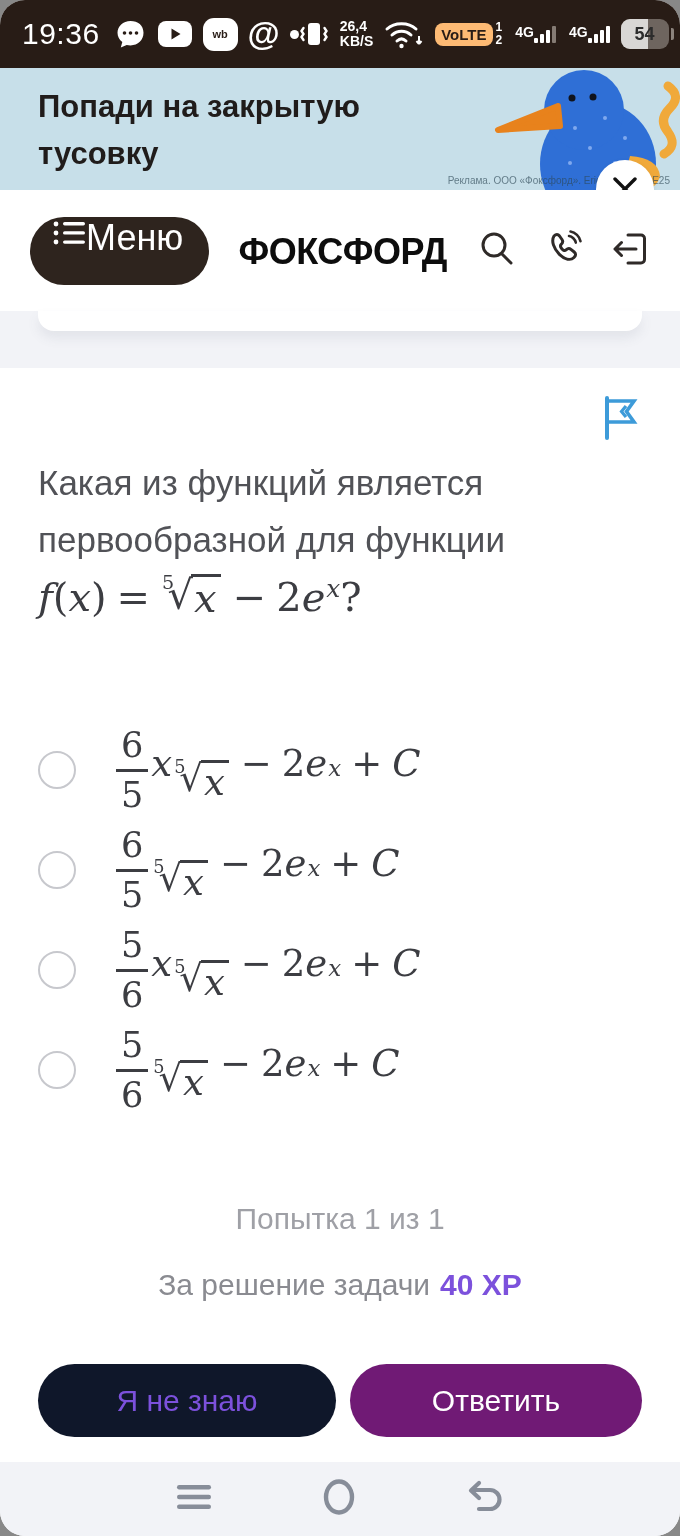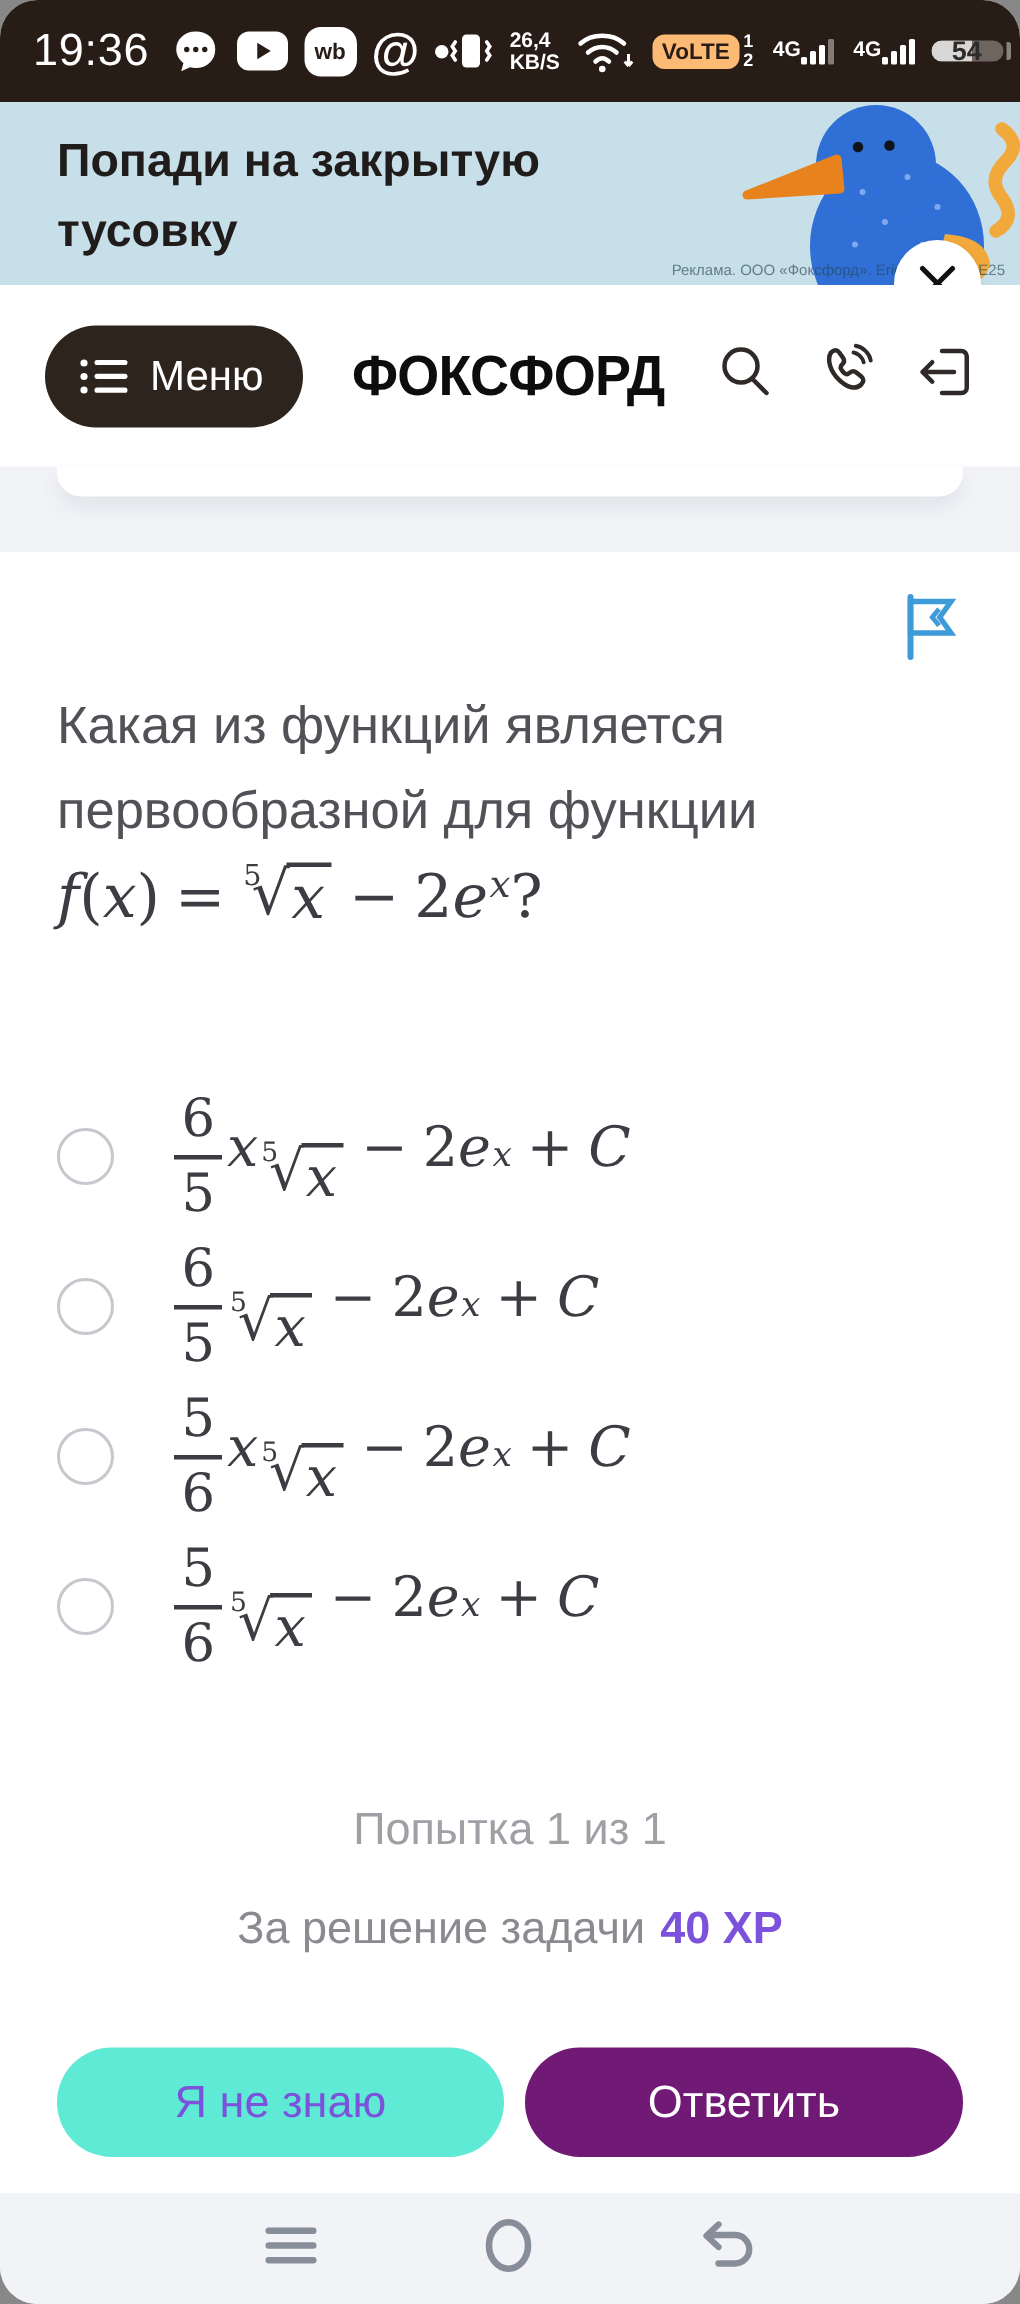--- a/index.html
+++ b/index.html
@@ -6,46 +6,46 @@
   body { background:#888; font-family:"Liberation Sans", sans-serif; }
   .screen { width:680px; height:1536px; margin:0 auto; background:#fff; position:relative; overflow:hidden;border-radius:25px; }
 
   
   .statusbar { height:68px; background:#281c16; color:#fff; display:flex; align-items:center; padding:0 22px; }
   .sb-left { display:flex; align-items:center; gap:10px; }
   .sb-time { font-size:30px; font-weight:500; letter-spacing:0.5px; margin-right:4px; }
   .sb-right { margin-left:auto; display:flex; align-items:center; gap:11px; }
   .sb-ico { display:flex; align-items:center; justify-content:center; }
   .chip { background:#fff; color:#281c16; border-radius:9px; }
-  .wb-chip { width:35px; height:33px; font-size:15px; font-weight:700; display:flex; align-items:center; justify-content:center; border-radius:11px; }
+  .wb-chip { width:35px; height:33px; font-size:11px; font-weight:700; display:flex; align-items:center; justify-content:center; border-radius:11px; }
   .at-glyph { font-size:33px; font-weight:600; color:#fff; }
   .sb-dot { width:9px; height:9px; border-radius:50%; background:#fff; }
   .speed { font-size:14px; font-weight:700; line-height:1.05; text-align:left; }
   .volte-wrap { display:flex; align-items:center; gap:3px; }
   .volte { background:#fdba74; color:#281c16; font-size:15px; font-weight:800; padding:3px 6px; border-radius:8px; }
   .sim-stack { font-size:12px; font-weight:700; line-height:1.05; }
   .sig { display:flex; flex-direction:row; align-items:flex-start; }
   .sig-label { font-size:14px; font-weight:700; line-height:1; margin-left:2px; }
   .bars { display:flex; align-items:flex-end; gap:2px; height:17px; margin-top:1px; }
   .bars i { width:4px; background:#fff; border-radius:1px; display:block; }
-  .battery { position:relative; width:48px; height:14px; border-radius:9px; background:#6e655f; overflow:hidden; display:flex; align-items:center; justify-content:center; }
+  .battery { position:relative; width:48px; height:30px; border-radius:9px; background:#6e655f; overflow:hidden; display:flex; align-items:center; justify-content:center; }
   .battery .fill { position:absolute; left:0; top:0; bottom:0; width:58%; background:#d9d7d5; }
   .battery .pct { position:relative; font-size:18px; font-weight:700; color:#2c2c2c; mix-blend-mode:normal; }
   .bat-cap { width:3px; height:12px; background:#8b837d; border-radius:0 2px 2px 0; margin-left:-9px; }
 
   
   .banner { height:122px; background:#c7dfe9; position:relative; overflow:hidden; }
   .banner-title { position:absolute; left:38px; top:16px; font-size:31px; line-height:1.5; font-weight:800; color:#201c1b; width:420px; }
   .banner-disclaimer { position:absolute; right:10px; bottom:4px; font-size:10px; color:rgba(45,70,85,0.65); }
   .banner-close { position:absolute; left:596px; top:92px; width:58px; height:58px; background:#fff; border-radius:50%; display:flex; align-items:center; justify-content:center; box-shadow:0 1px 4px rgba(0,0,0,0.08); }
   .bird { position:absolute; right:0; top:0; }
 
   
   .header { height:121px; background:#fff; display:flex; align-items:center; padding:0 30px; }
-  .menu-btn { background:#2e241e; color:#fff; border:none; border-radius:36px; height:68px; padding:0 26px 0 22px; display:flex; align-items:center; gap:14px; font-size:28px; font-family:inherit; }
+  .menu-btn { background:#2e241e; color:#fff; border:none; border-radius:36px; height:68px; padding:0 26px 0 22px; display:flex; gap:0; font-size:36px; font-family:inherit; }
   .logo { font-size:36px; font-weight:900; letter-spacing:-0.5px; color:#0d0d0d; margin:0 auto; transform:scaleY(1.05); }
   .header-icons { display:flex; align-items:center; gap:24px; }
 
   
   .strip { height:57px; background:#f2f3f7; position:relative; }
   .card-bottom { position:absolute; top:0; left:38px; right:38px; height:20px; background:#fff; border-radius:0 0 16px 16px; box-shadow:0 7px 12px rgba(90,95,120,0.10); }
 
   
   .main { background:#fff; padding:0 38px; height:1094px; }
   .flag-row { padding-top:26px; display:flex; justify-content:flex-end; }
@@ -70,21 +70,21 @@
   .fnum { border-bottom:3px solid currentColor; padding:0 5px 3px; }
   .fden { padding-top:3px; }
   .rest { display:flex; align-items:baseline; position:relative; top:2px; margin-left:3px; }
 
   .attempt { margin-top:82px; text-align:center; font-size:30px; color:#9fa0a6; }
   .reward { margin-top:32px; text-align:center; font-size:30px; color:#8a8b91; }
   .reward b { color:#7c51dc; font-weight:700; margin-left:10px; }
 
   .actions { margin-top:62px; display:flex; gap:14px; }
   .btn { height:73px; border:none; border-radius:37px; font-size:30px; font-family:inherit; cursor:pointer; }
-  .btn-secondary { flex:1.02; background:#5eead4; color:#7c51dc; }
+  .btn-secondary { flex:1.02; background:#0f172a; color:#7c51dc; }
   .btn-primary { flex:1; background:#701a75; color:#fff; }
 
   
   .navbar { position:absolute; left:0; right:0; bottom:0; height:74px; background:#f2f3f7; display:flex; align-items:center; justify-content:space-around; padding:0 120px; }
 </style>
 </head>
 <body>
 
 <div class="screen">
 

